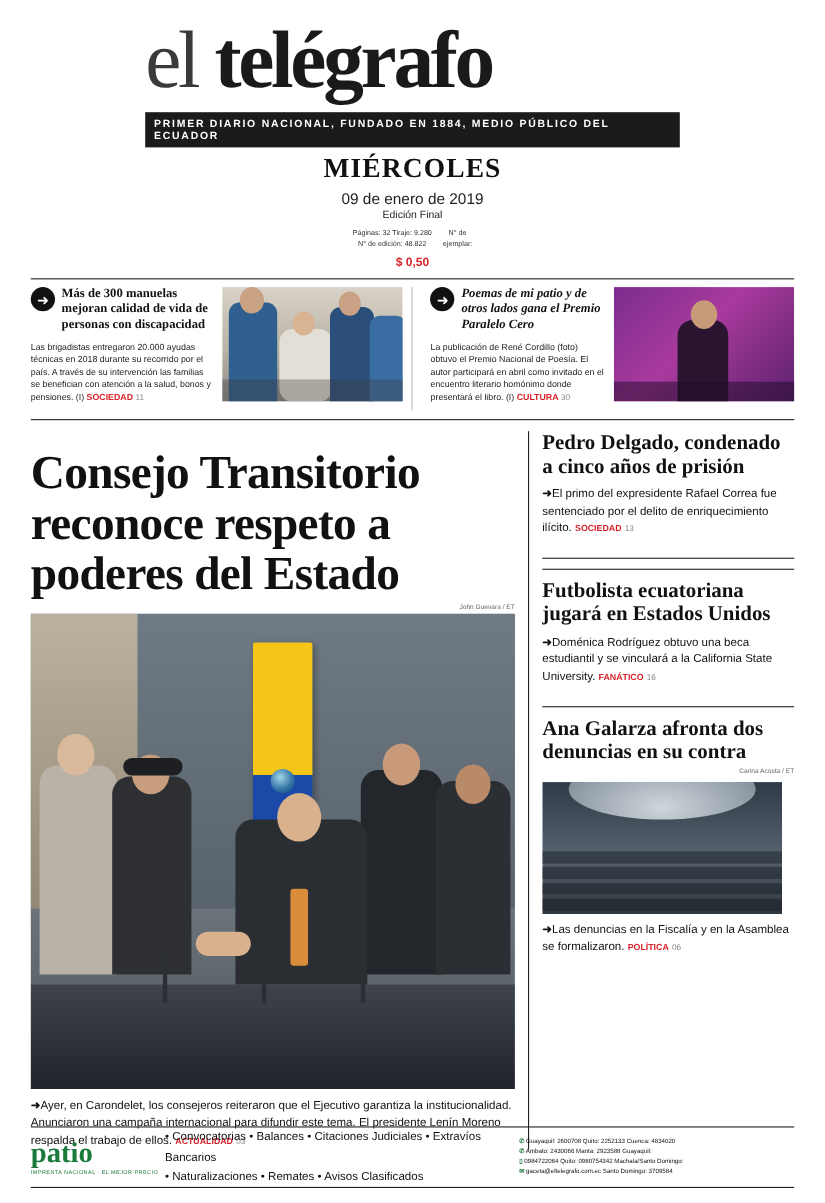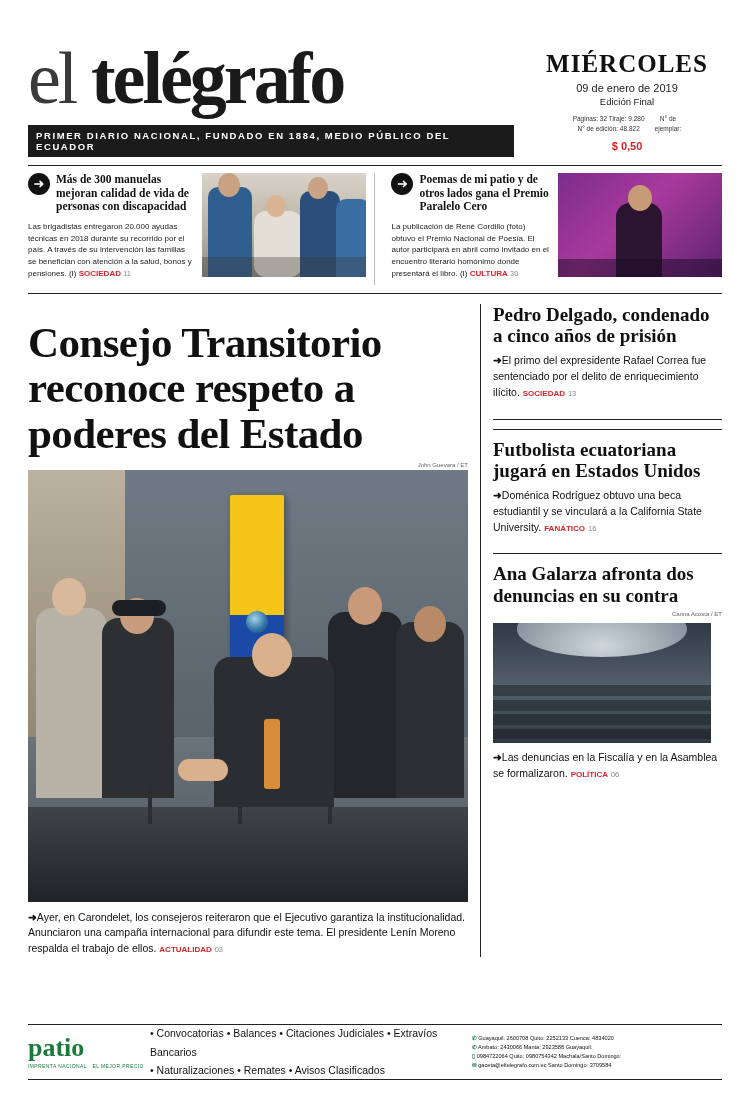--- a/index.html
+++ b/index.html
@@ -7,21 +7,21 @@
   body {
     width:750px; height:1094px;
     background:#ffffff;
     font-family:"Liberation Serif", serif;
     color:#111;
     overflow:hidden;
   }
   .page { width:750px; height:1094px; position:relative; padding:0 28px; }
 
   
-  .masthead { display:flex; align-items:flex-start; padding-top:44px; }
+  .masthead { display:flex; align-items:center; padding-top:21px;flex-direction:column; }
   .logo-wrap { flex:1; }
   .logo {
     font-family:"Liberation Serif", serif;
     font-size:74px;
     line-height:0.93;
     letter-spacing:-3px;
     font-weight:700;
     color:#1a1a1a;
   }
   .logo .light { font-weight:400; color:#3a3a3a; }
@@ -34,21 +34,21 @@
     letter-spacing:1.6px;
     font-weight:700;
     padding:5px 6px 5px 8px;
     width:486px;
   }
   .mast-right { width:190px; text-align:center; padding-top:6px; }
   .mast-day {
     font-family:"Liberation Serif", serif;
     font-size:25px; font-weight:700; letter-spacing:1px;
   }
-  .mast-date { font-family:"Liberation Sans", sans-serif; font-size:11px; margin-top:4px; color:#222;}
+  .mast-date { font-family:"Liberation Sans", sans-serif; font-size:14px; margin-top:4px; color:#222;}
   .mast-edition { font-family:"Liberation Sans", sans-serif; font-size:9.5px; margin-top:2px; color:#222;}
   .mast-meta { font-family:"Liberation Sans", sans-serif; font-size:6.5px; margin-top:7px; color:#333; display:flex; justify-content:center; gap:10px;}
   .mast-meta div { line-height:1.5; }
   .price {
     margin-top:6px;
     font-family:"Liberation Sans", sans-serif;
     font-size:11px; font-weight:700; color:#d8232a;
   }
   .rule-thin { height:1px; background:#222; margin-top:8px; }
 
@@ -60,21 +60,21 @@
   .arrow-circle {
     width:22px; height:22px; border-radius:50%;
     background:#111; color:#fff; flex:0 0 22px;
     display:flex; align-items:center; justify-content:center;
     font-size:13px; line-height:1;
   }
   .teaser-title {
     font-family:"Liberation Serif", serif;
     font-weight:700; font-size:11.5px; line-height:1.2; color:#111;
   }
-  .teaser-title.italic { }
+  .teaser-title.italic { font-style:italic; }
   .teaser-body {
     font-family:"Liberation Sans", sans-serif;
     font-size:8px; line-height:1.45; margin-top:7px; color:#222;
   }
   .sect { font-weight:700; font-size:8px; }
   .sect.red { color:#d8232a; }
   .pagenum { color:#888; font-size:7.5px; }
   .teaser-photo { width:166px; height:104px; overflow:hidden; position:relative; }
   .teaser-photo2 { width:166px; height:104px; overflow:hidden; position:relative; }
   .vline { width:1px; background:#bbb; margin:0 8px; }

